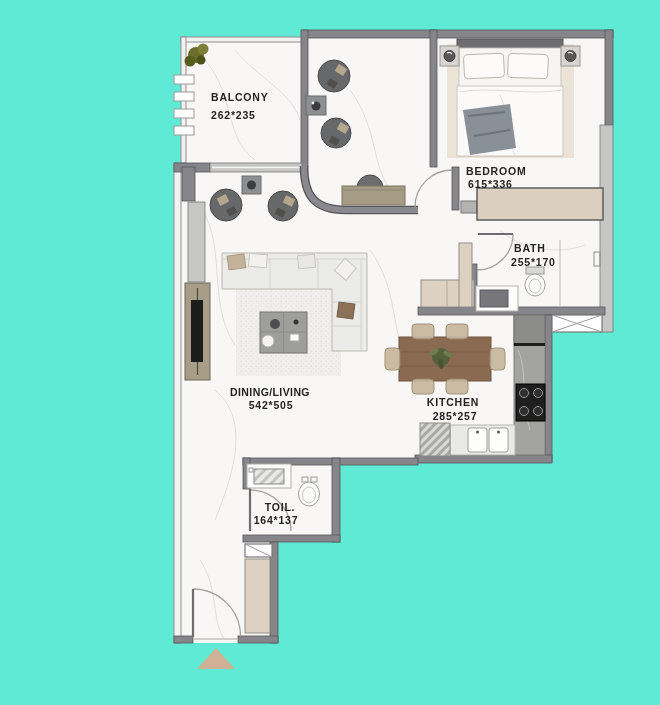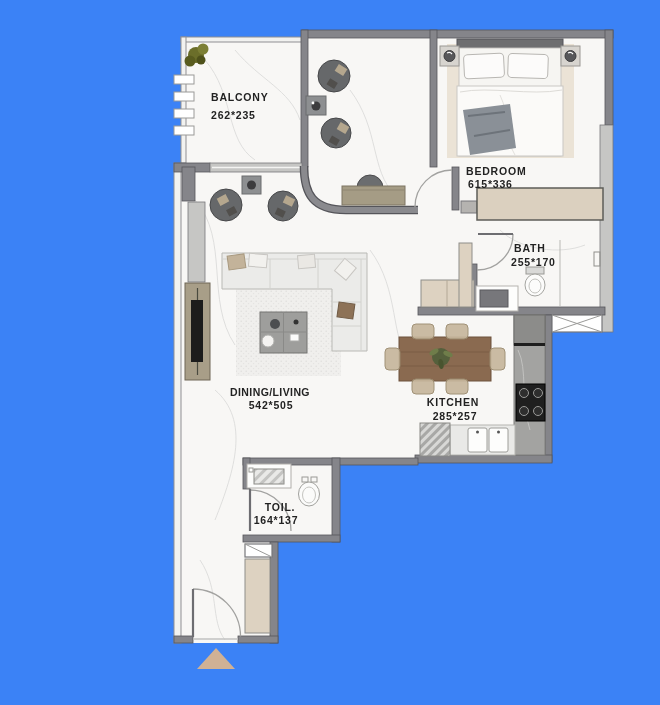--- a/index.html
+++ b/index.html
@@ -1,16 +1,16 @@
 <!DOCTYPE html>
 <html><head>
 <meta charset="utf-8">
 <style>
   html,body{margin:0;padding:0;background:#ffffff;}
-  .canvas{position:relative;width:660px;height:705px;background:#3b82f6;overflow:hidden;}
+  .canvas{position:relative;width:660px;height:705px;background:#5eead4;overflow:hidden;}
   svg{display:block;}
   .wall{fill:#85858a;stroke:#55555a;stroke-width:0.8;}
   .wall-thin{fill:#f2f2f0;stroke:#8f8f93;stroke-width:1;}
   .window{fill:#c6c6c4;stroke:#77777b;stroke-width:0.8;}
   .floor{fill:#f8f7f5;stroke:none;}
   .vein{stroke:#dcdcda;stroke-width:1;fill:none;opacity:0.9;}
   .shaft{fill:#ffffff;stroke:#77777b;stroke-width:1.2;}
   .shaftline{stroke:#9a9a98;stroke-width:1;}
   .arc{stroke:#a2a2a0;stroke-width:1.3;fill:none;}
   .leaf{stroke:#6d6d71;stroke-width:2.2;}

